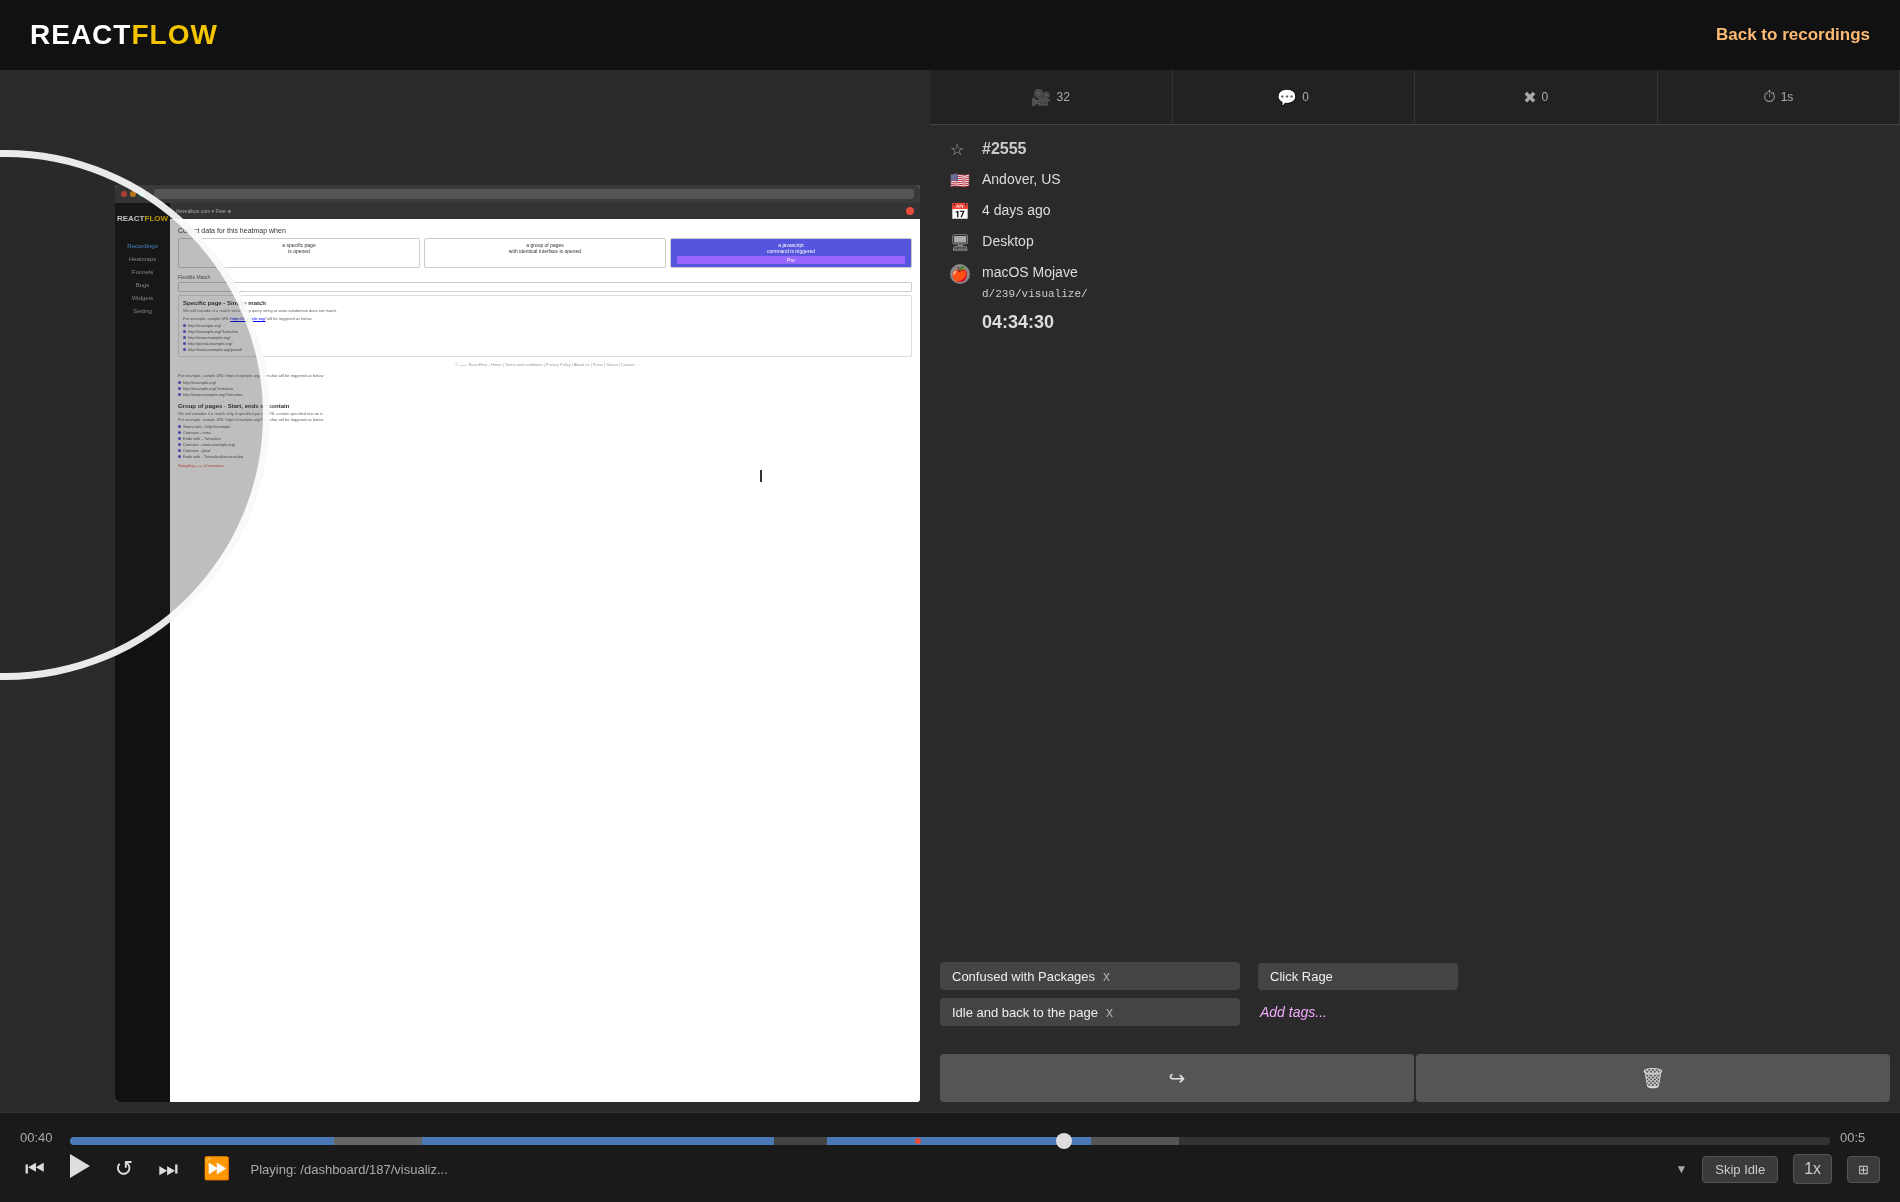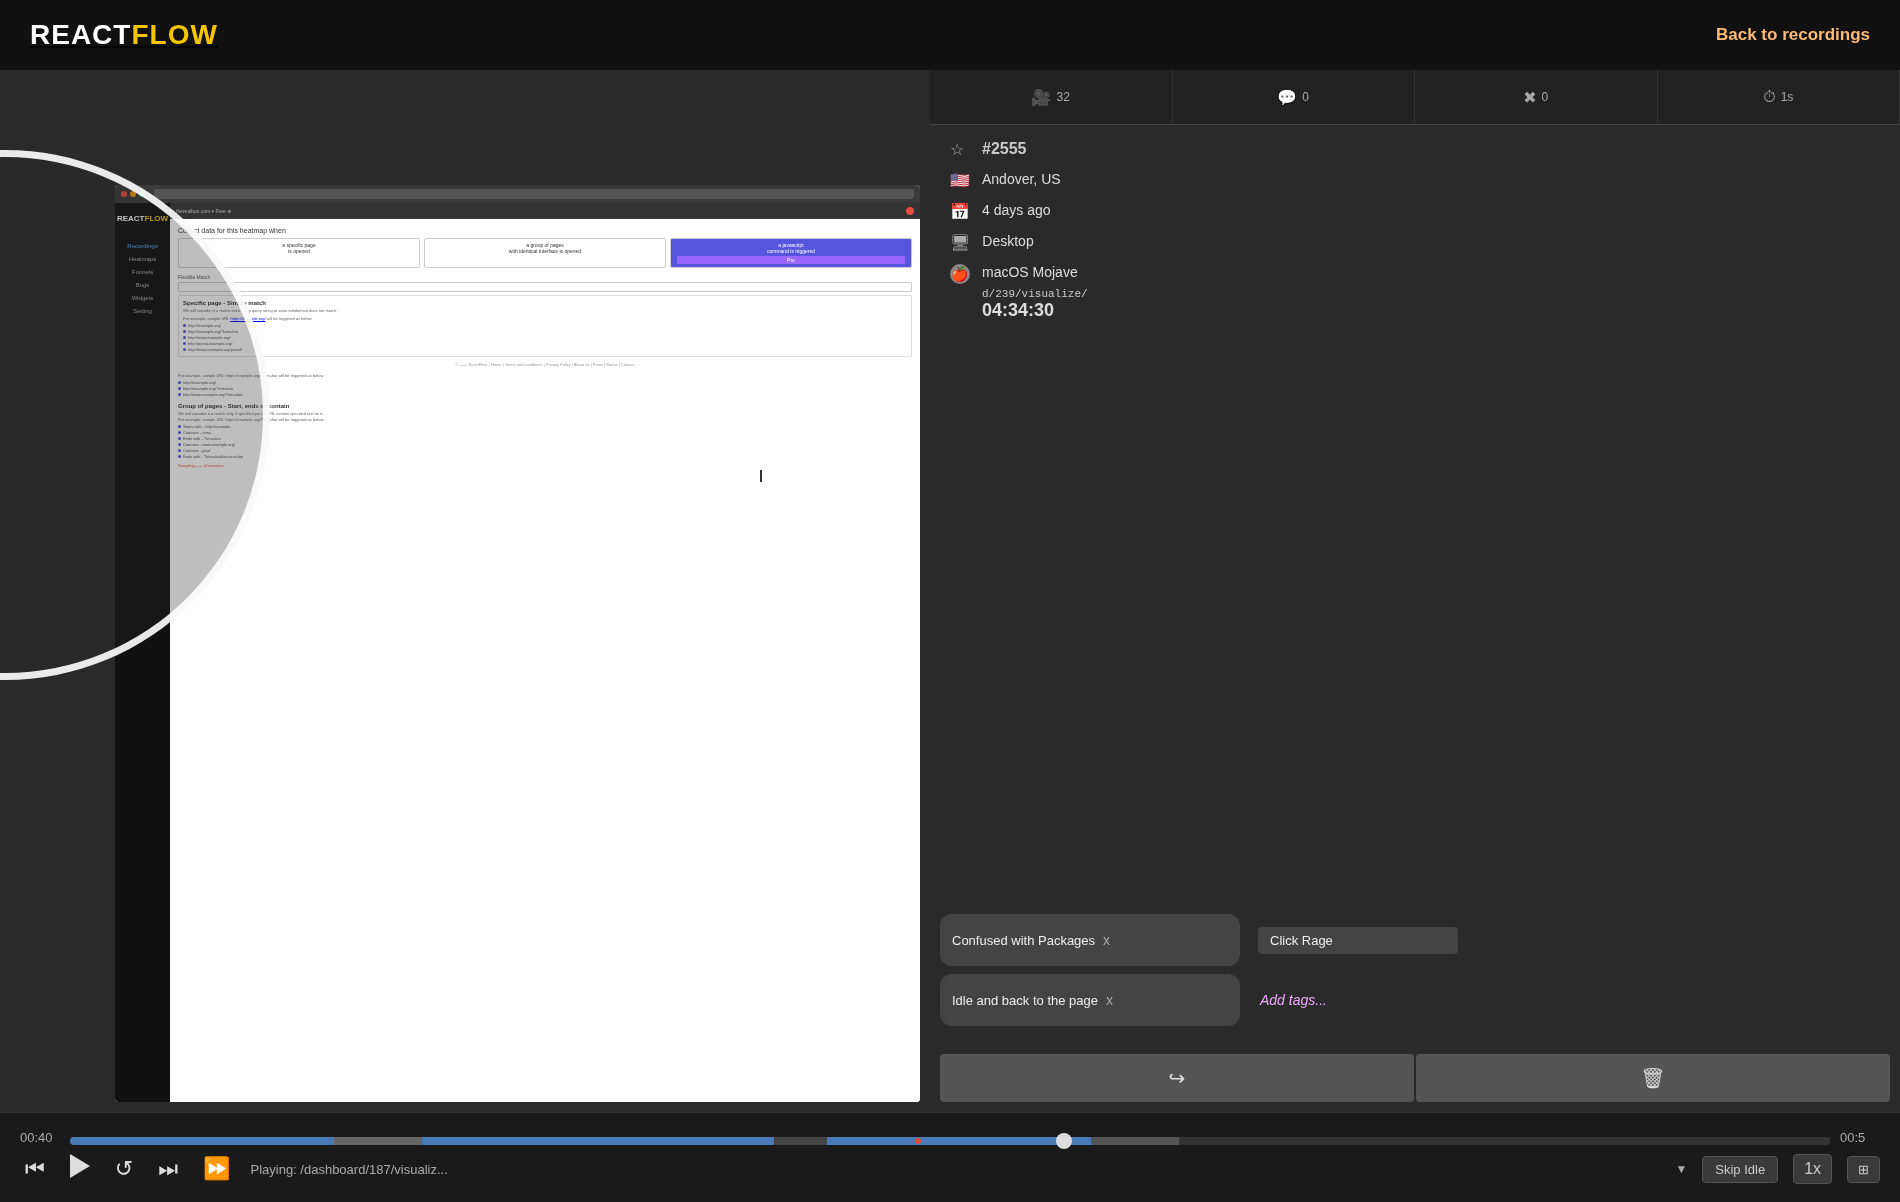--- a/index.html
+++ b/index.html
@@ -13,21 +13,20 @@
       align-items: center;
       justify-content: space-between;
       padding: 0 30px;
       position: relative;
       z-index: 10;
     }
     .logo {
       font-size: 28px;
       font-weight: 900;
       letter-spacing: 1px;
-      text-decoration: underline;
     }
     .logo-react { color: #fff; }
     .logo-flow { color: #f5c400; }
     .back-link {
       color: #fdba74;
       font-size: 17px;
       cursor: pointer;
       text-decoration: none;
       font-weight: bold;
     }
@@ -204,38 +203,39 @@
       margin-top: -8px;
       font-family: Liberation Mono, monospace;
     }
 
     .time-display {
       color: #ddd;
       font-size: 18px;
       font-weight: bold;
       margin-left: 32px;
       margin-bottom: 12px;
+      margin-top: 12px;
     }
 
     
     .tags-section {
       padding: 0 10px;
       margin-bottom: 10px;
     }
     .tag-row {
       display: flex;
       align-items: center;
       margin-bottom: 8px;
       gap: 8px;
     }
     .tag-item {
       background: #444;
       color: #eee;
-      padding: 18px 12px;
-      border-radius: 12px;
+      padding: 6px 12px;
+      border-radius: 4px;
       font-size: 13px;
       display: flex;
       align-items: center;
       gap: 8px;
     }
     .tag-item.wide { min-width: 300px; }
     .tag-close {
       color: #aaa;
       cursor: pointer;
       font-size: 14px;

